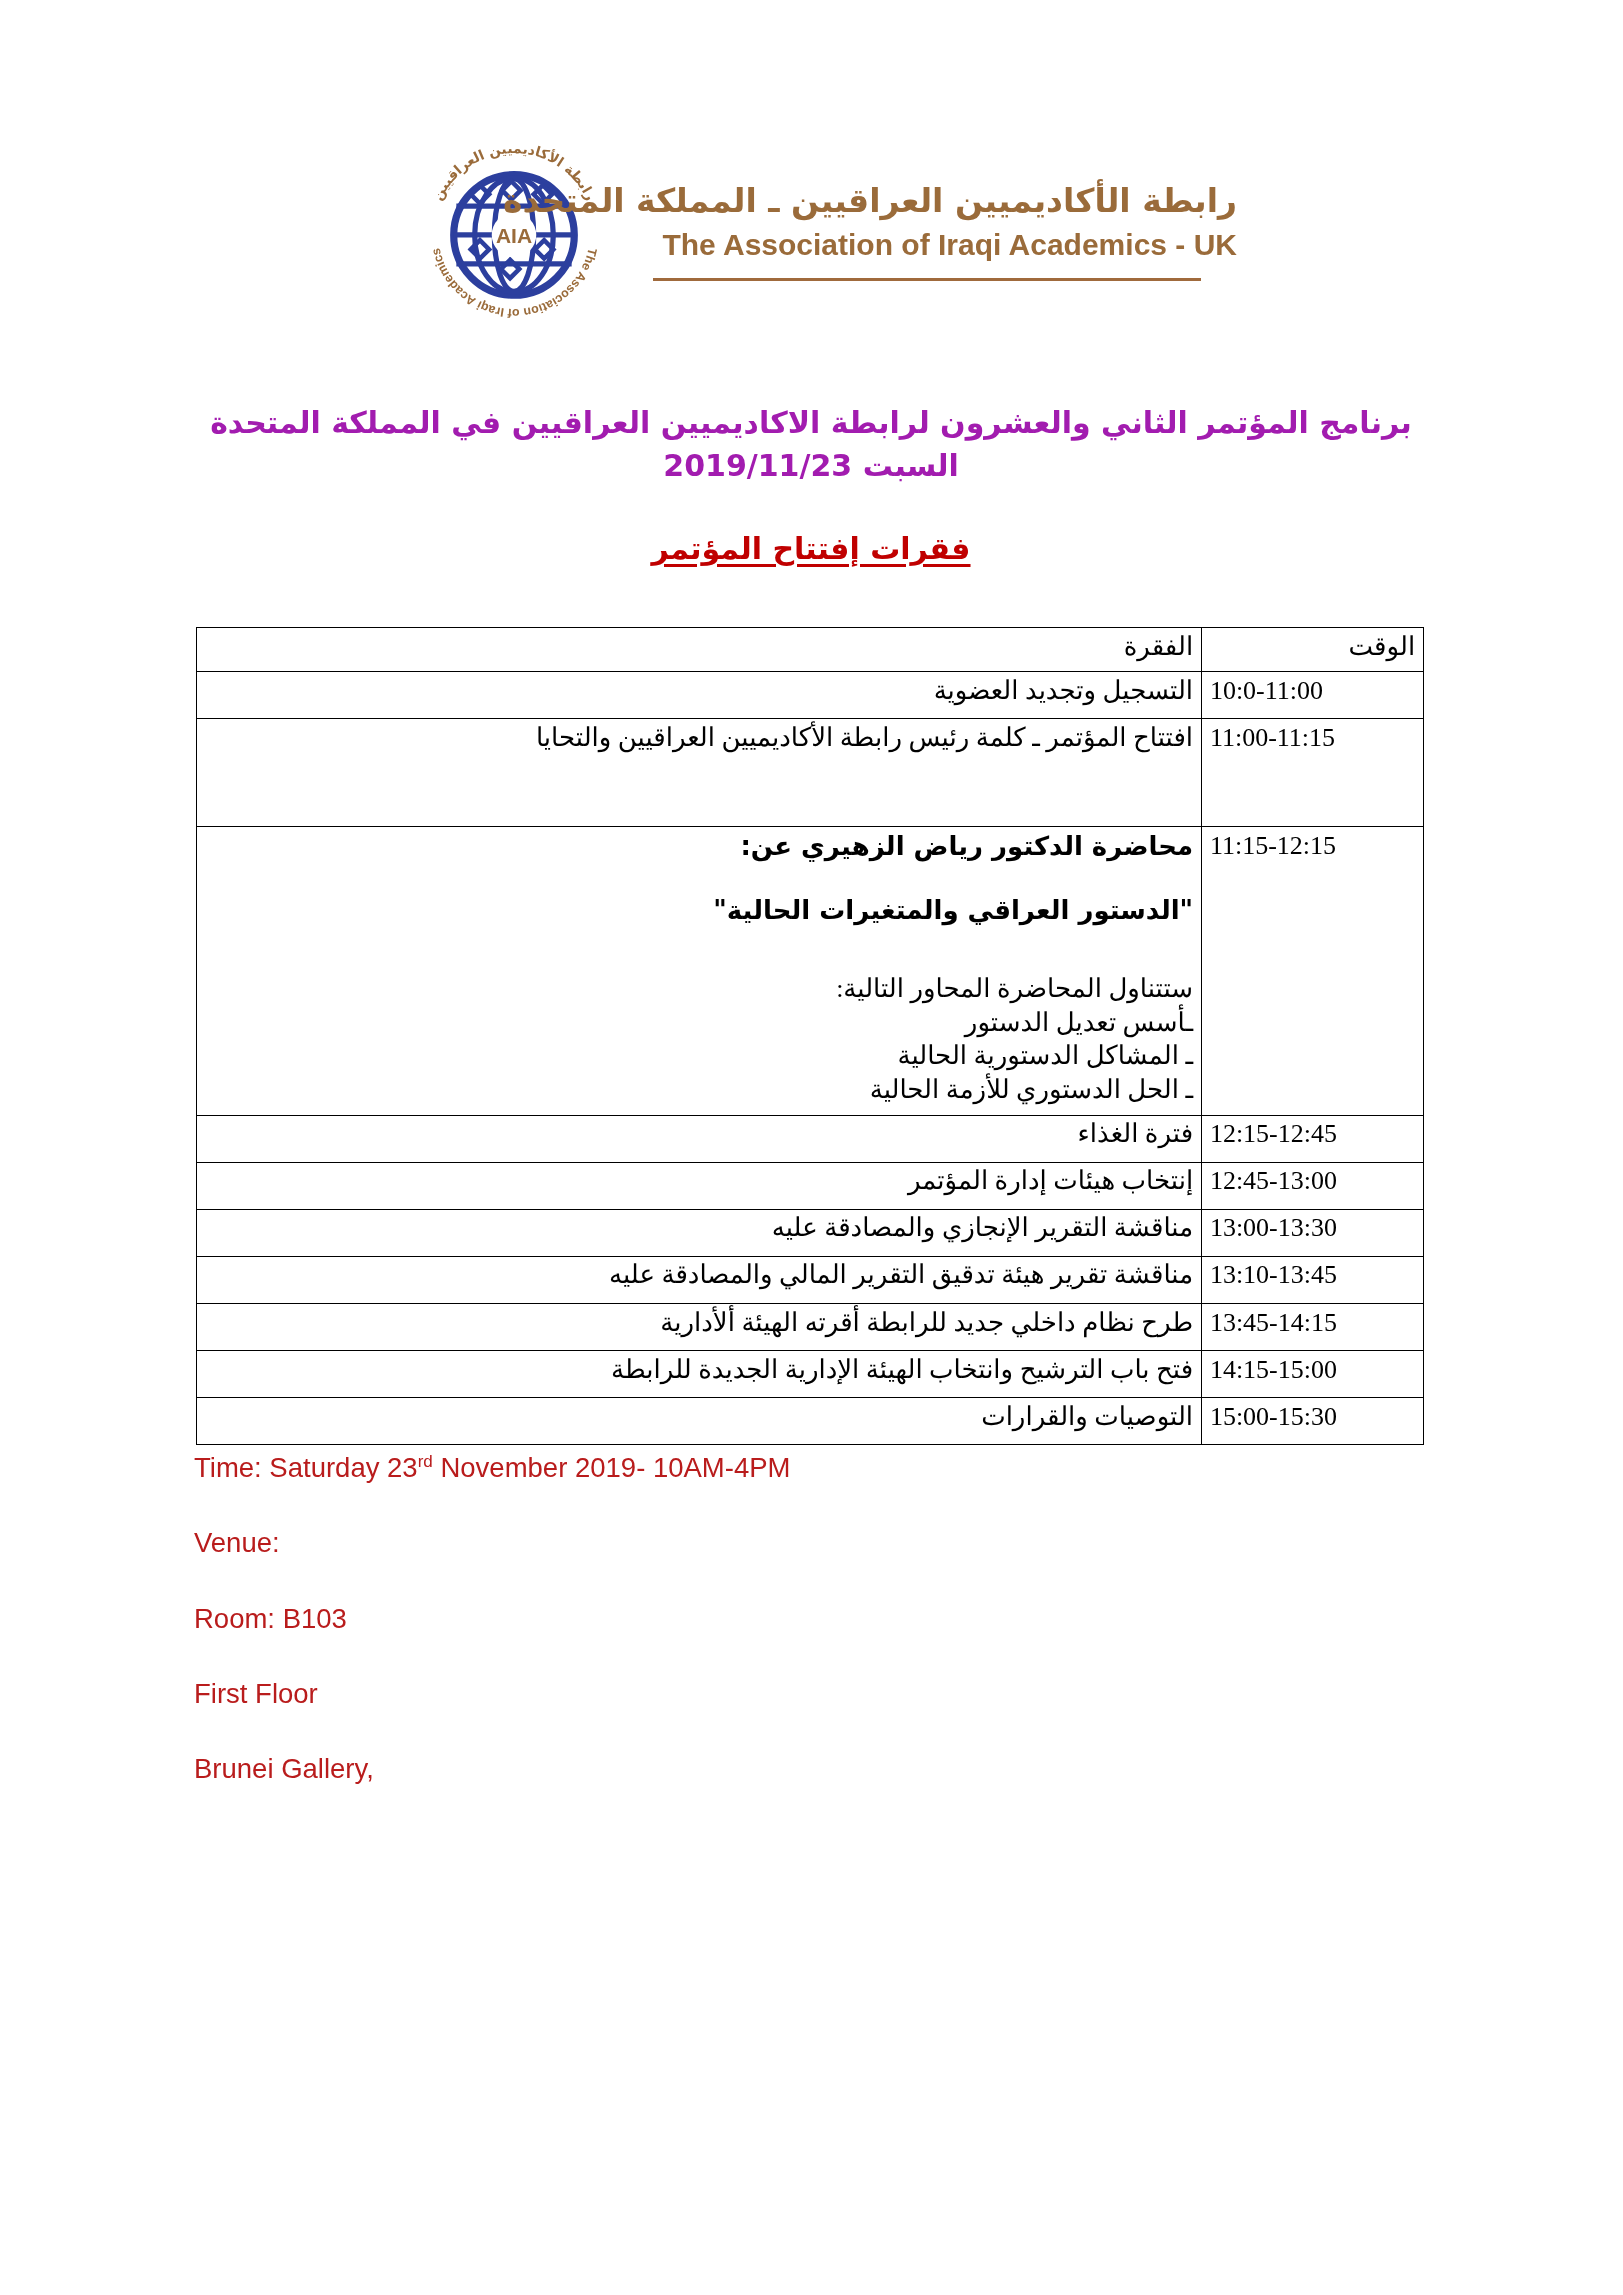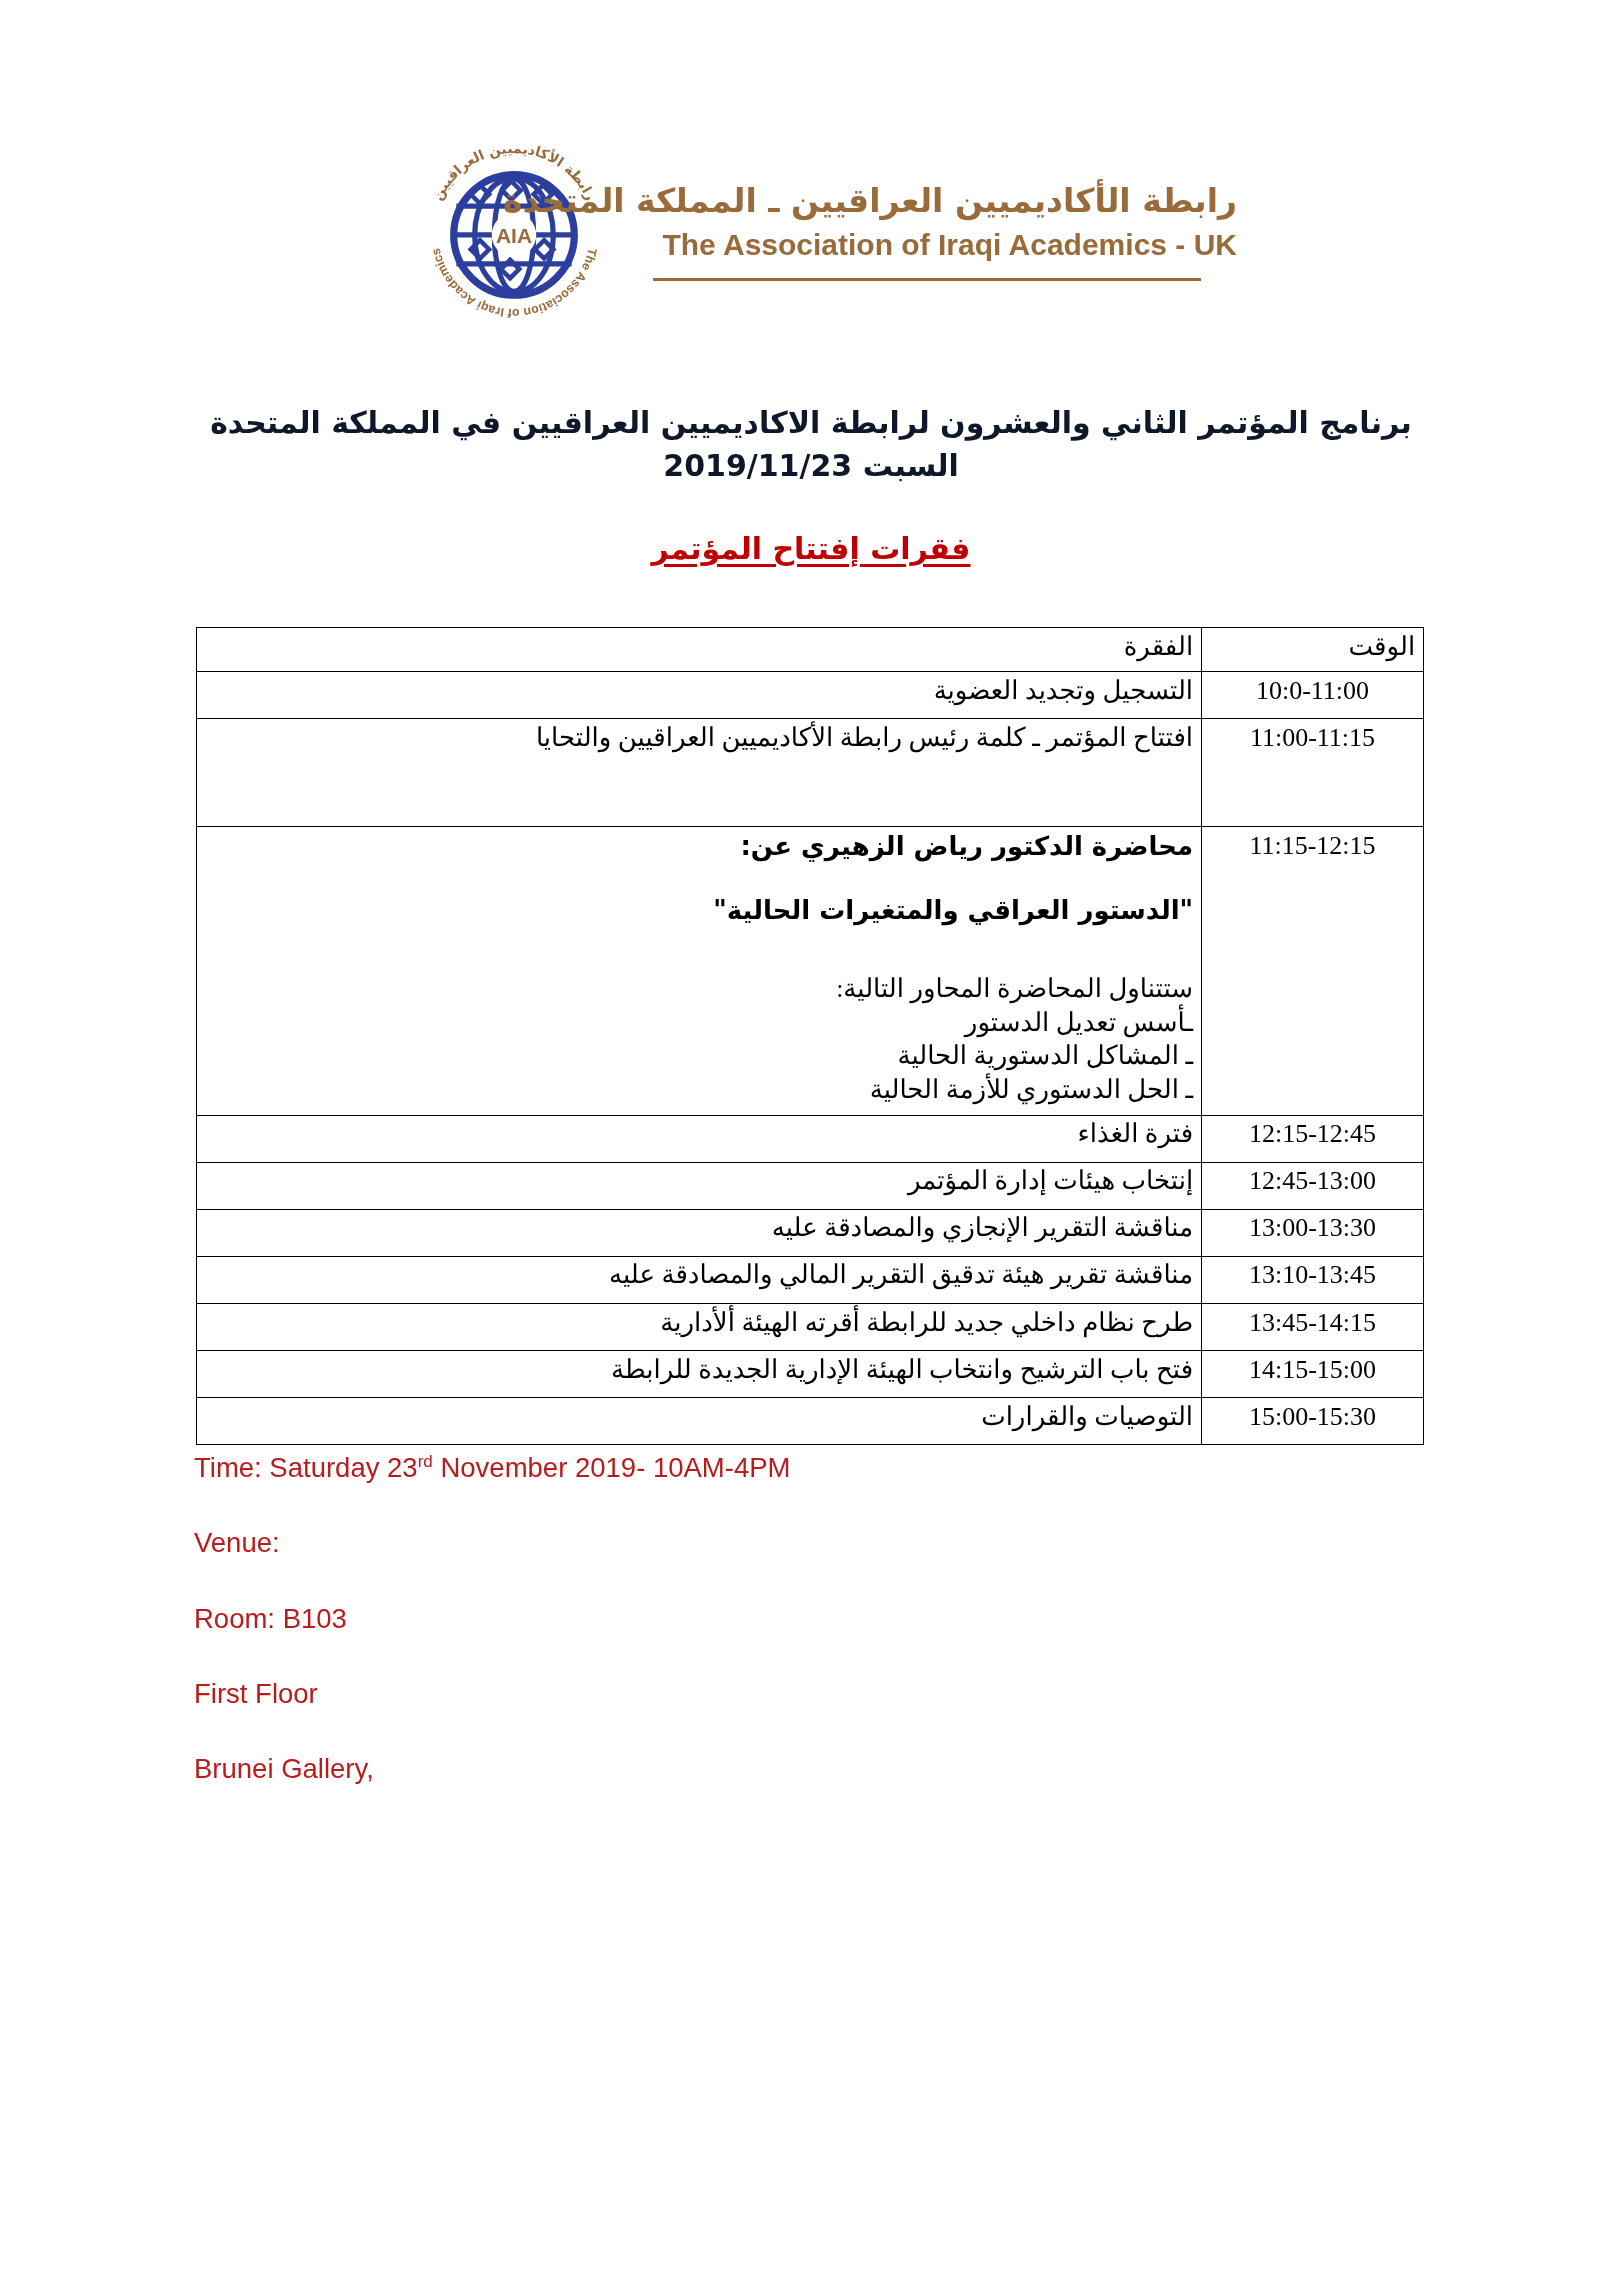--- a/index.html
+++ b/index.html
@@ -75,21 +75,21 @@
   }
 
   
   .doc-title {
     position: absolute;
     left: 196px;
     top: 402px;
     width: 1230px;
     text-align: center;
     direction: rtl;
-    color: #0f172a;
+    color: #a21caf;
     font-family: "DejaVu Sans", "Liberation Sans", sans-serif;
     font-weight: bold;
     font-size: 30px;
     line-height: 1.42;
   }
   .doc-title .line2 {
     display: block;
   }
   .doc-subtitle {
     position: absolute;
@@ -127,21 +127,21 @@
     vertical-align: top;
     padding: 2.6px 7.9px 6.5px 7.9px;
     font-family: "Liberation Serif", "DejaVu Serif", serif;
     font-size: 26px;
     line-height: 1.25;
   }
   col.col-time { width: 222px; }
   col.col-item { width: auto; }
 
   .cell-time {
-    text-align: center;
+    text-align: left;
     white-space: nowrap;
     font-size: 27.5px;
     direction: ltr;
     unicode-bidi: isolate;
     padding-right: 9.2px;
   }
   .cell-item {
     text-align: right;
     direction: rtl;
   }

